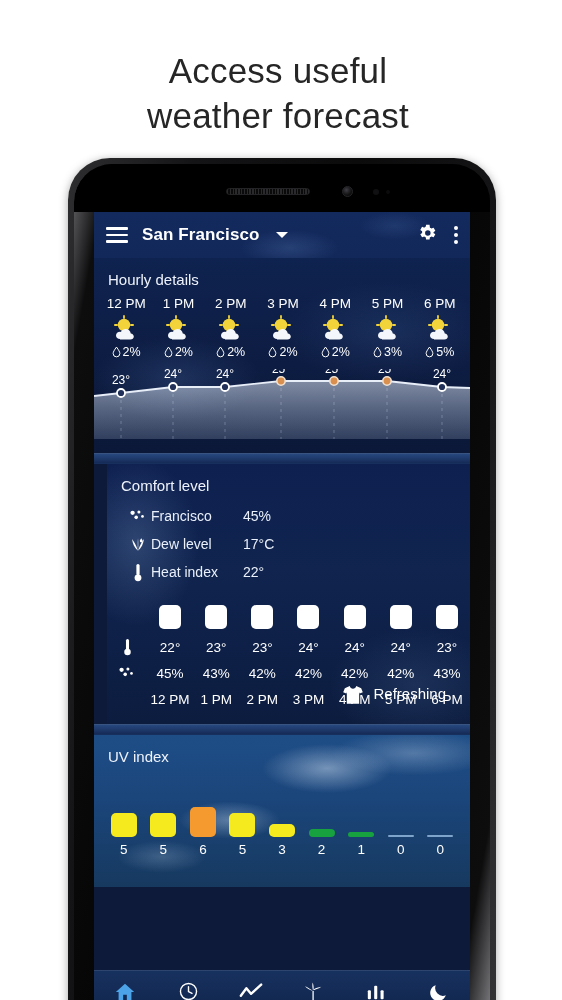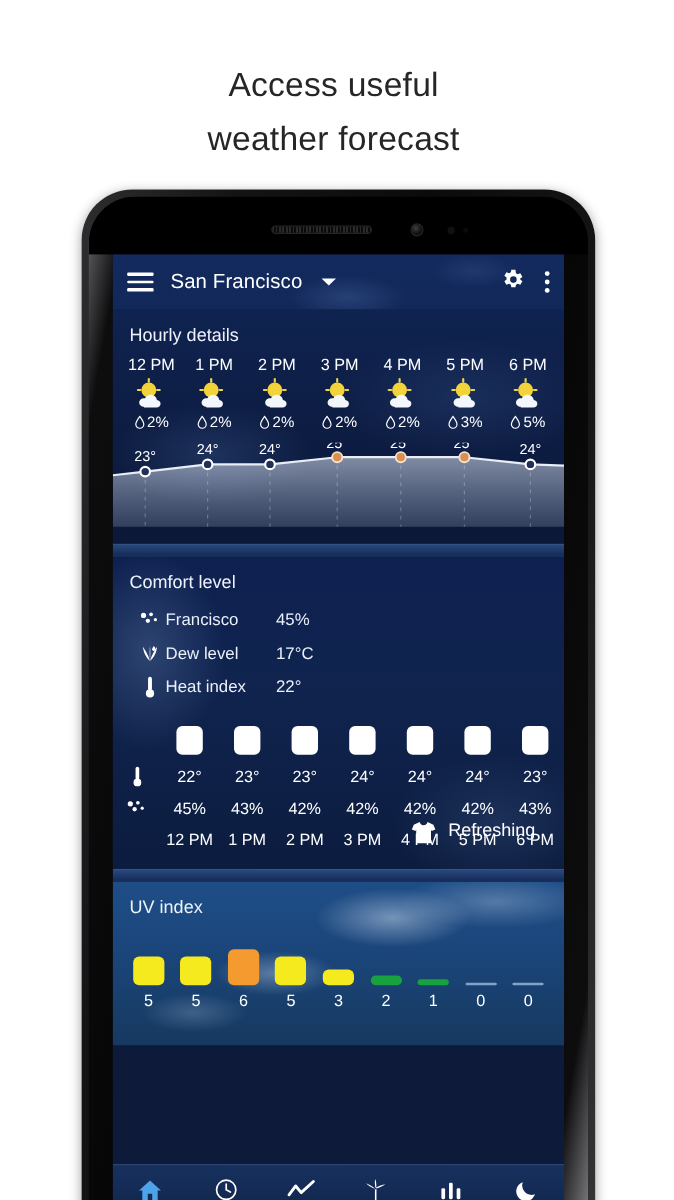--- a/index.html
+++ b/index.html
@@ -8,21 +8,21 @@
     background: #ffffff;
     font-family: "Liberation Sans", sans-serif;
     overflow: hidden;
   }
   .page { position: relative; width: 562px; height: 1000px; background: #fff; }
 
   
   .headline {
     position: absolute; top: 48px; left: 0; width: 556px;
     text-align: center;
-    font-size: 28px; line-height: 45px; font-weight: 300;
+    font-size: 35px; line-height: 45px; font-weight: 300;
     color: #262626; letter-spacing: 0.2px;
   }
   .headline span { display: block; }
 
   
   .phone {
     position: absolute; left: 68px; top: 158px;
     width: 428px; height: 860px;
     border-radius: 42px 42px 14px 14px;
     background: linear-gradient(100deg,#ララ 0%, #1c1c1e 100%);
@@ -79,21 +79,21 @@
   }
   .appbar::after {
     content:""; position:absolute; left:0; right:0; top:0; bottom:0;
     background:
       radial-gradient(ellipse 70px 26px at 52% 78%, rgba(120,160,220,.20), transparent 70%),
       radial-gradient(ellipse 50px 20px at 80% 30%, rgba(110,150,210,.14), transparent 70%);
     pointer-events:none;
   }
   .hamburger { width: 22px; height: 16px; display:flex; flex-direction:column; justify-content:space-between; margin-right: 14px; position:relative; z-index:2; }
   .hamburger i { display:block; height:2.6px; background:#fff; border-radius:1px; }
-  .city { color:#fff; font-size:17px; font-weight:normal; letter-spacing:.1px; position:relative; z-index:2; }
+  .city { color:#fff; font-size:17px; font-weight:bold; letter-spacing:.1px; position:relative; z-index:2; }
   .caret {
     width:0;height:0;border-left:6px solid transparent;border-right:6px solid transparent;
     border-top:6px solid #fff; margin-left:16px; position:relative; z-index:2;
   }
   .appbar-spacer { flex:1; }
   .gear { position:relative; z-index:2; margin-right: 16px; }
   .kebab { width:4px; height:18px; display:flex; flex-direction:column; justify-content:space-between; position:relative; z-index:2; }
   .kebab i { width:4px; height:4px; border-radius:50%; background:#fff; display:block; }
 
   
@@ -124,20 +124,21 @@
   .graph { position: relative; height: 78px; margin: 10px 0 0 0; z-index:3; }
   .graph svg { display:block; }
 
   
   .sec-comfort {
     background:
       radial-gradient(ellipse 90px 120px at 8% 30%, rgba(150,185,230,.22), transparent 70%),
       radial-gradient(ellipse 120px 80px at 85% 85%, rgba(120,160,215,.14), transparent 72%),
       linear-gradient(180deg,#0e2050 0%, #10244f 40%, #0c1c3f 100%);
     padding-bottom: 12px;
+    margin-left: 13px;
   }
   .comfort-rows { padding: 4px 0 0 18px; position:relative; z-index:3; }
   .crow { display:flex; align-items:center; height: 28px; color:#eaf0fa; font-size:14px; }
   .crow .ci { width: 26px; display:flex; align-items:center; justify-content:center; }
   .crow .cl { min-width: 92px; }
   .crow .cv { font-weight:normal; }
   .refresh {
     position:absolute; right: 24px; bottom: 16px;
     display:flex; gap:9px; color:#fff; font-size:15px; z-index:4;
   }
@@ -155,21 +156,21 @@
   .row-x  { height: 26px; }
 
   
   .sec-uv {
     background:
       radial-gradient(ellipse 90px 34px at 62% 22%, rgba(225,238,252,.45), transparent 72%),
       radial-gradient(ellipse 70px 26px at 36% 56%, rgba(215,232,250,.35), transparent 72%),
       radial-gradient(ellipse 110px 30px at 85% 12%, rgba(210,228,248,.30), transparent 74%),
       radial-gradient(ellipse 60px 22px at 18% 80%, rgba(200,222,245,.22), transparent 74%),
       linear-gradient(180deg,#1e4d86 0%, #1b467c 40%, #16395f 100%);
-    height: 136px;
+    height: 152px;
   }
   .uv-bars { position:absolute; left:0; right:0; bottom: 30px; display:flex; padding: 0 10px; z-index:3; }
   .uv-col { flex:1; display:flex; flex-direction:column; align-items:center; justify-content:flex-end; }
   .uv-bar { border-radius:5px; }
   .uv-num { color:#fff; font-size:13.5px; margin-top:5px; }
 
   
   .navbar {
     position:absolute; left:0; right:0; bottom:0; height: 42px;
     background: linear-gradient(180deg,#16305f 0%, #112murky 100%);

